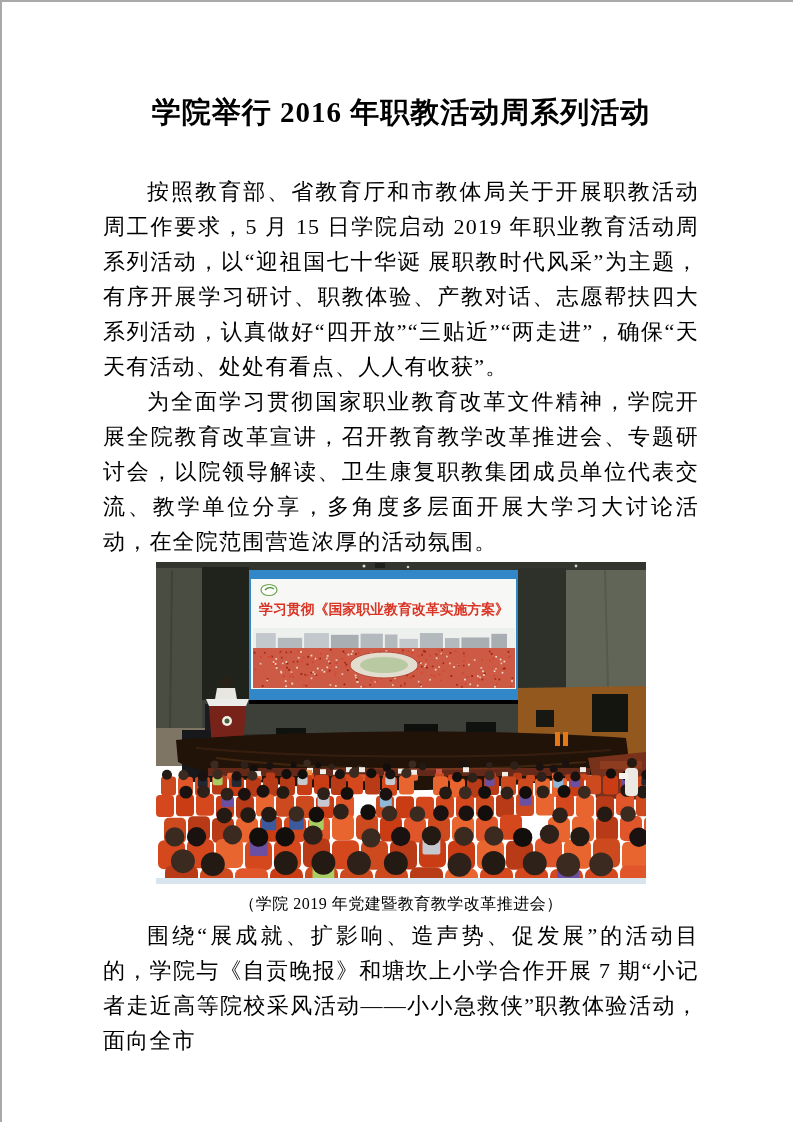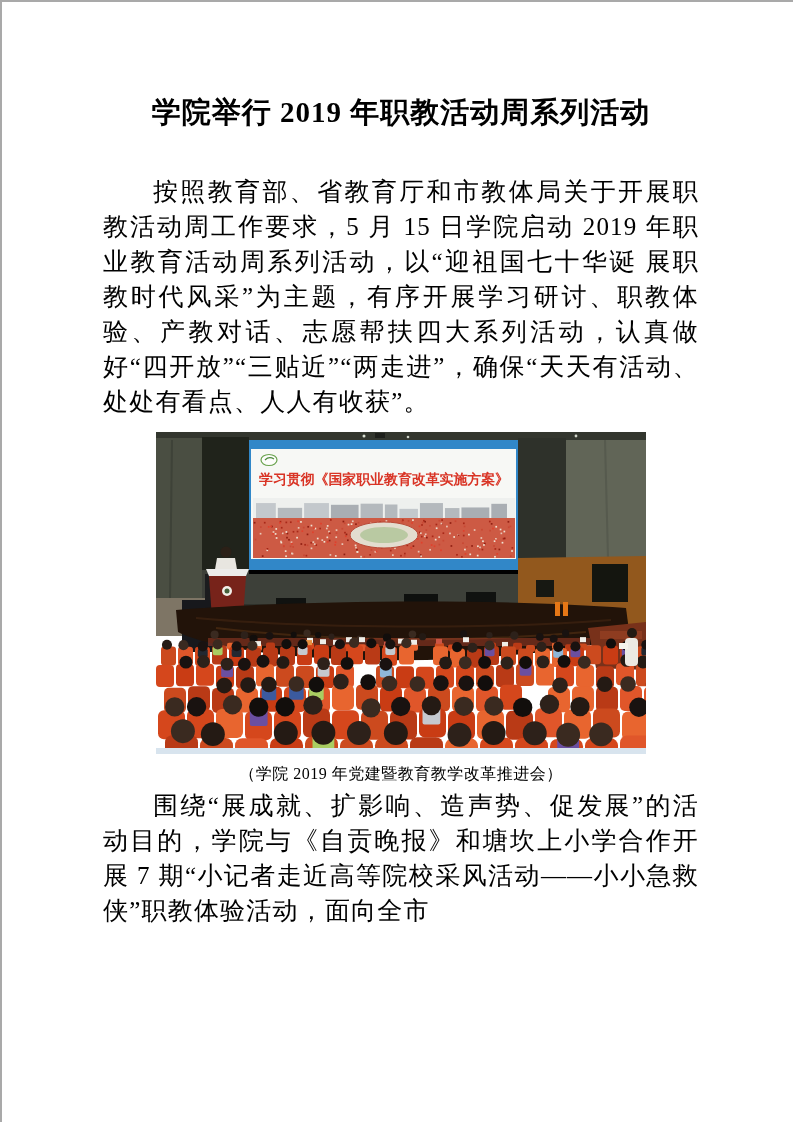--- a/index.html
+++ b/index.html
@@ -8,39 +8,40 @@
     background:#ffffff;border-top:2px solid #a9a9a9;border-left:2px solid #a9a9a9;
     overflow:hidden;color:#000;
     font-family:"Liberation Serif","DejaVu Serif",serif;
   }
   .content{padding:90px 94px 0 101px;}
   .doc-title{
     font-size:29px;line-height:40px;font-weight:bold;text-align:center;
     margin:0 0 42px 0;letter-spacing:1px;white-space:nowrap;
   }
   .body-para{
-    font-size:25px;line-height:35px;margin:0;letter-spacing:1.2px;
+    font-size:22px;line-height:35px;margin:0;letter-spacing:1.2px;
     text-align:justify;text-indent:2em;font-weight:400;
   }
   figure{margin:0;padding:0;text-align:center;}
-  .photo-wrap{width:490px;height:322px;margin:13px auto 0;line-height:0;border-radius:21px;}
+  .photo-wrap{width:490px;height:322px;margin:3px auto 0;line-height:0;border-radius:21px;}
   figcaption{
     font-size:16px;line-height:28px;letter-spacing:0.5px;margin-top:6px;
     font-family:"Liberation Serif","DejaVu Serif",serif;
   }
 </style>
 </head>
 <body>
 
 <div class="page">
   <div class="content">
 
-    <h1 class="doc-title">学院举行 2019 年职教活动周系列活动</h1>
+    <h1 class="doc-title">学院举行 2016 年职教活动周系列活动</h1>
 
     <p class="body-para">按照教育部、省教育厅和市教体局关于开展职教活动周工作要求，5 月 15 日学院启动 2019 年职业教育活动周系列活动，以“迎祖国七十华诞 展职教时代风采”为主题，有序开展学习研讨、职教体验、产教对话、志愿帮扶四大系列活动，认真做好“四开放”“三贴近”“两走进”，确保“天天有活动、处处有看点、人人有收获”。</p>
+    <p class="body-para">为全面学习贯彻国家职业教育改革文件精神，学院开展全院教育改革宣讲，召开教育教学改革推进会、专题研讨会，以院领导解读、卫生康复职教集团成员单位代表交流、教学单位分享，多角度多层面开展大学习大讨论活动，在全院范围营造浓厚的活动氛围。</p>
 
     <figure>
       <div class="photo-wrap">
         <svg id="photo-svg" viewBox="0 0 490 322" width="490" height="322" xmlns="http://www.w3.org/2000/svg">
 
           <rect x="0" y="0" width="490" height="152" fill="#6a6e5f"></rect>
           <rect x="0" y="0" width="490" height="8" fill="#33362e"></rect>
           <circle cx="208" cy="4" r="1.5" fill="#d9dfd2"></circle>
           <circle cx="252" cy="5" r="1.3" fill="#cfd4c8"></circle>
           <circle cx="420" cy="4" r="1.4" fill="#cfd4c8"></circle>

